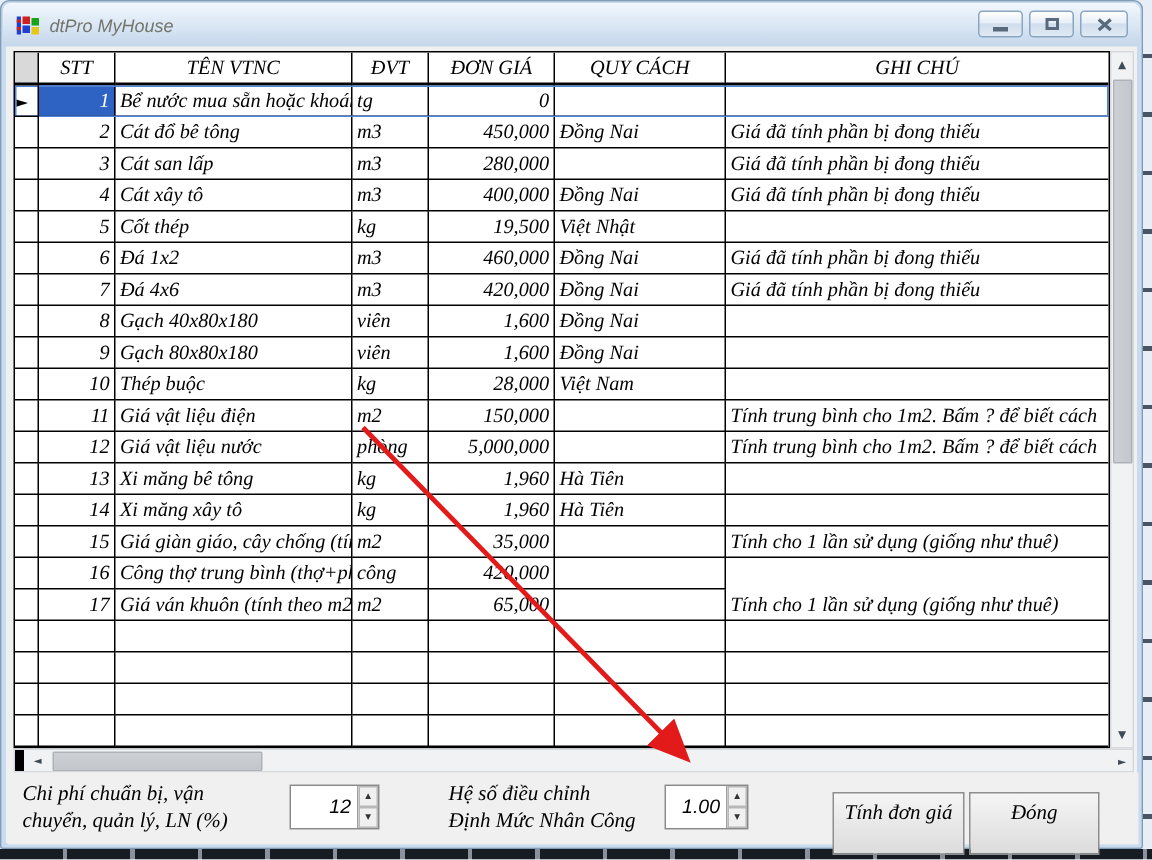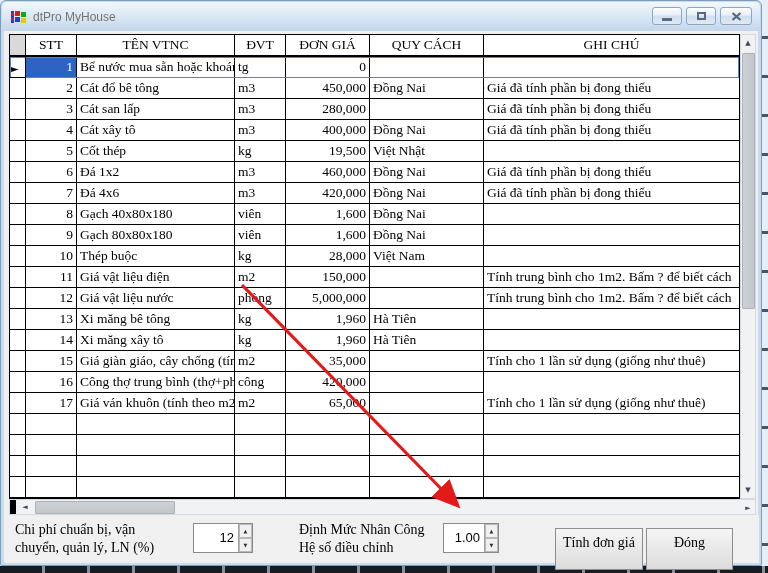--- a/index.html
+++ b/index.html
@@ -9,21 +9,21 @@
 
   
   .bg-right { position:absolute; left:762px; top:0; width:6px; height:573px;
               background:repeating-linear-gradient(180deg,#e8eef5 0 36px,#4a5564 36px 39px); }
   .bg-bottom { position:absolute; left:0; top:566px; width:768px; height:7px;
                background:repeating-linear-gradient(90deg,#171b22 0 42px,#8a919c 42px 45px); }
 
   
   .window { position:absolute; left:0; top:0; width:762px; height:566px;
             border:1px solid #7f9db9; border-radius:6px 6px 2px 2px;
-            box-shadow: inset 0 0 0 3px #c7dbf1; background:#f0f0f0; }
+            box-shadow: inset 0 0 0 3px #c7dbf1; background:#f0f0f0;font-style:italic; }
   .titlebar { position:absolute; left:1px; top:1px; right:1px; height:29px;
               border-radius:5px 5px 0 0;
               background:linear-gradient(#f2f7fc,#d6e4f3 60%,#c4d6ea); display:flex; align-items:center; }
   .app-icon { width:16px; height:16px; margin:0 6px 0 9px; }
   .title-text { font-size:12px; color:#75756d; }
   .winbtns { position:absolute; right:8px; top:5px; display:flex; gap:4px; }
   .winbtn { width:30px; height:18px; border:1px solid #8da6c0; border-radius:3px;
             background:linear-gradient(#fefefe,#e6eef7 45%,#cfdded 50%,#e0eaf4);
             display:flex; align-items:center; justify-content:center; cursor:default; }
   .winbtn.close { width:32px; }
@@ -368,22 +368,22 @@
         <div class="spin-btns">
           <div class="spin-btn">
               <span>▲</span>
             </div>
           <div class="spin-btn">
               <span>▼</span>
             </div>
         </div>
       </div>
       <div class="flabel lbl-factor">
+        <div>Hệ số điều chỉnh</div>
         <div>Định Mức Nhân Công</div>
-        <div>Hệ số điều chỉnh</div>
       </div>
       <div class="spinbox spin-factor">
         <div class="spin-value">1.00</div>
         <div class="spin-btns">
           <div class="spin-btn">
               <span>▲</span>
             </div>
           <div class="spin-btn">
               <span>▼</span>
             </div>

